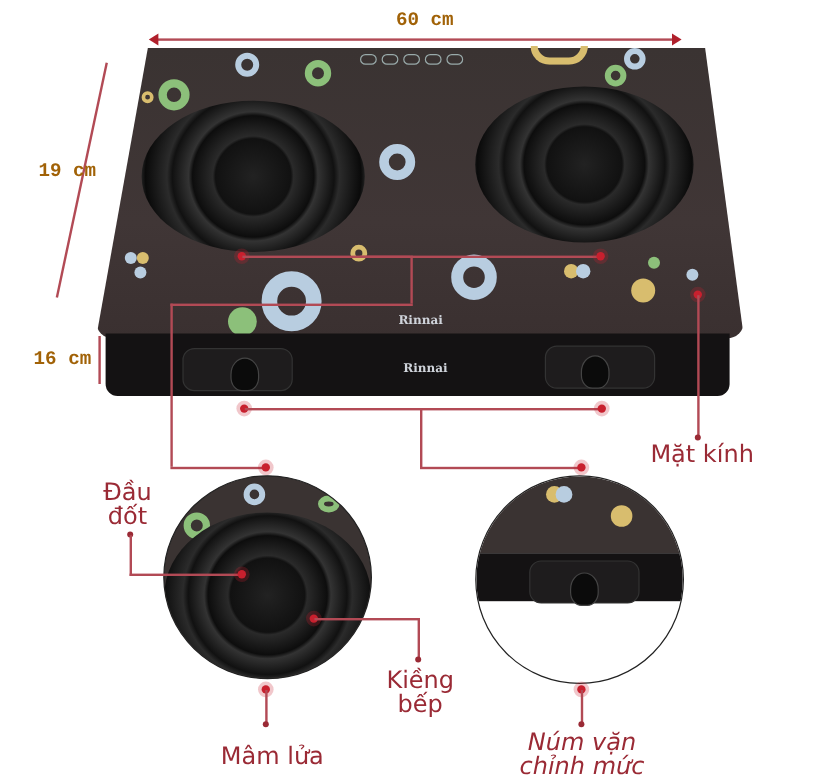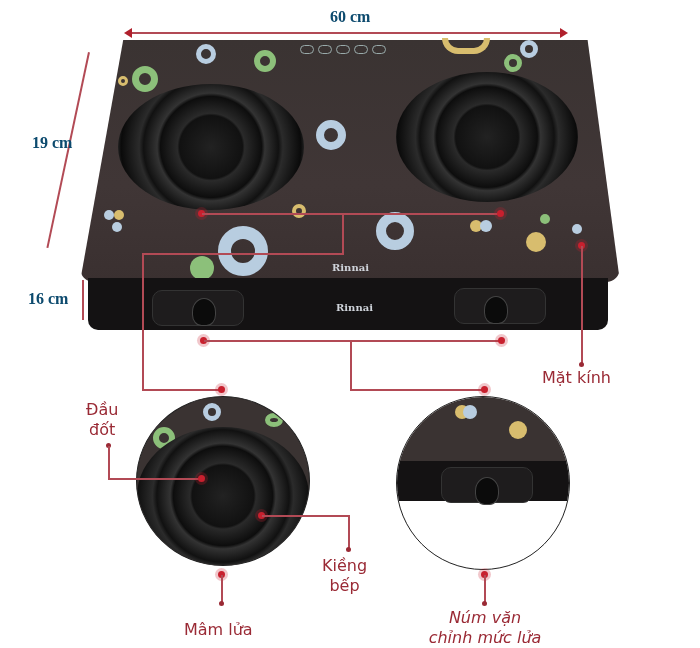--- a/index.html
+++ b/index.html
@@ -1,19 +1,19 @@
 <!DOCTYPE html>
 <html><head>
 <meta charset="utf-8">
 <style>
   html,body{margin:0;padding:0;background:#fff;}
   body{width:700px;height:648px;position:relative;overflow:hidden;font-family:"DejaVu Sans",sans-serif;}
   .abs{position:absolute;}
-  .dim-label{position:absolute;color:#0c4a6e;font-weight:bold;font-size:16px;font-family:Liberation Serif, serif;}
-  .callout{position:absolute;color:#9a2a35;font-size:16px;font-family:"DejaVu Sans",sans-serif;text-align:center;line-height:20px;}
+  .dim-label{position:absolute;color:#a16207;font-weight:bold;font-size:16px;font-family:Liberation Mono, monospace;}
+  .callout{position:absolute;color:#9a2a35;font-size:20px;font-family:"DejaVu Sans",sans-serif;text-align:center;line-height:20px;}
   .line{position:absolute;background:#b24a55;}
   .dot{position:absolute;width:7px;height:7px;border-radius:50%;background:#c8202e;box-shadow:0 0 0 3px rgba(200,32,46,0.25);}
   .sdot{position:absolute;width:5px;height:5px;border-radius:50%;background:#9a2a35;}
   .glass{position:absolute;left:80px;top:40px;width:540px;height:242px;background:linear-gradient(180deg,#3a3332 0%,#403636 60%,#3a3030 100%);border-radius:14px;transform:skewX(0deg);clip-path:polygon(8% 0,94% 0,100% 100%,0 100%);}
   .body-front{position:absolute;left:88px;top:278px;width:520px;height:52px;background:#141213;border-radius:0 0 10px 10px;}
   .ring{position:absolute;border-radius:50%;box-sizing:border-box;}
   .burner{position:absolute;border-radius:50%;background:radial-gradient(circle,#222 0%,#111 28%,#2a2a2a 30%,#0d0d0d 45%,#333 48%,#111 60%,#2b2b2b 64%,#0a0a0a 80%,#3a3a3a 86%,#111 100%);}
   .knob-panel{position:absolute;width:90px;height:34px;background:#1e1c1d;border-radius:10px;border:1px solid #333;}
   .knob{position:absolute;width:22px;height:26px;background:#0b0b0b;border-radius:50% 50% 40% 40%;border:1px solid #444;}
   .brand{position:absolute;color:#cfd3da;font-family:"DejaVu Serif",serif;font-weight:bold;font-size:10px;}

